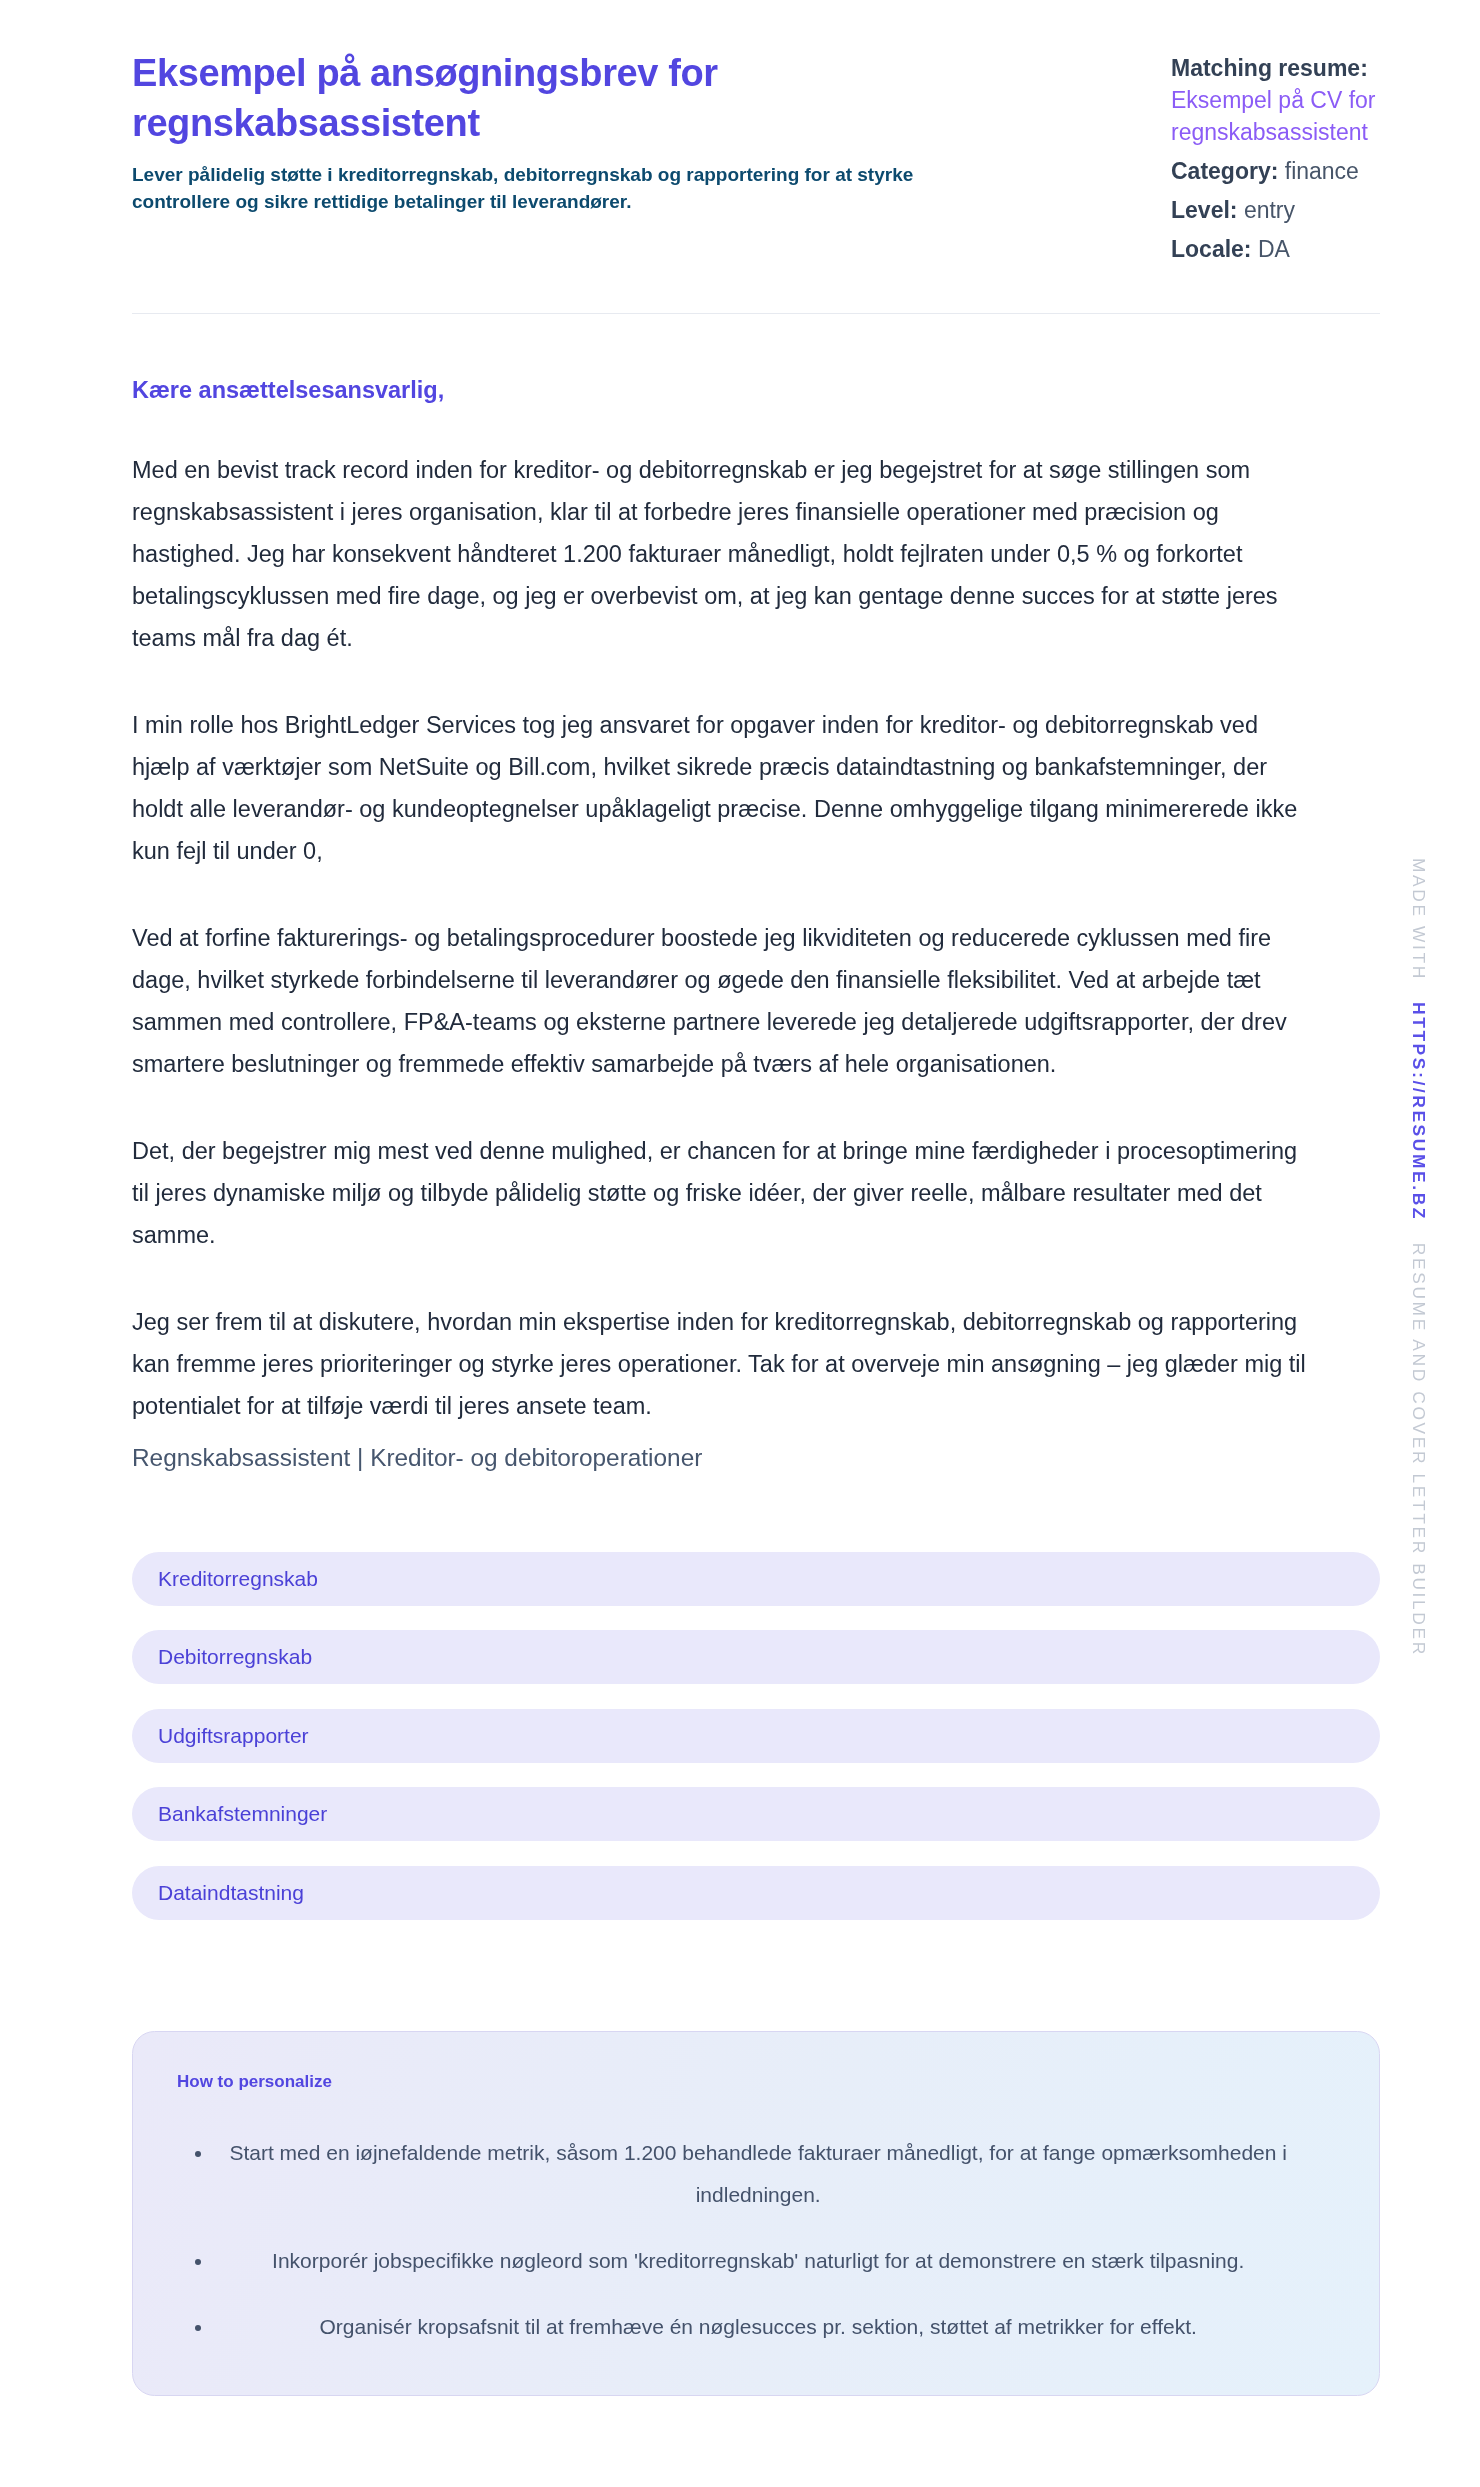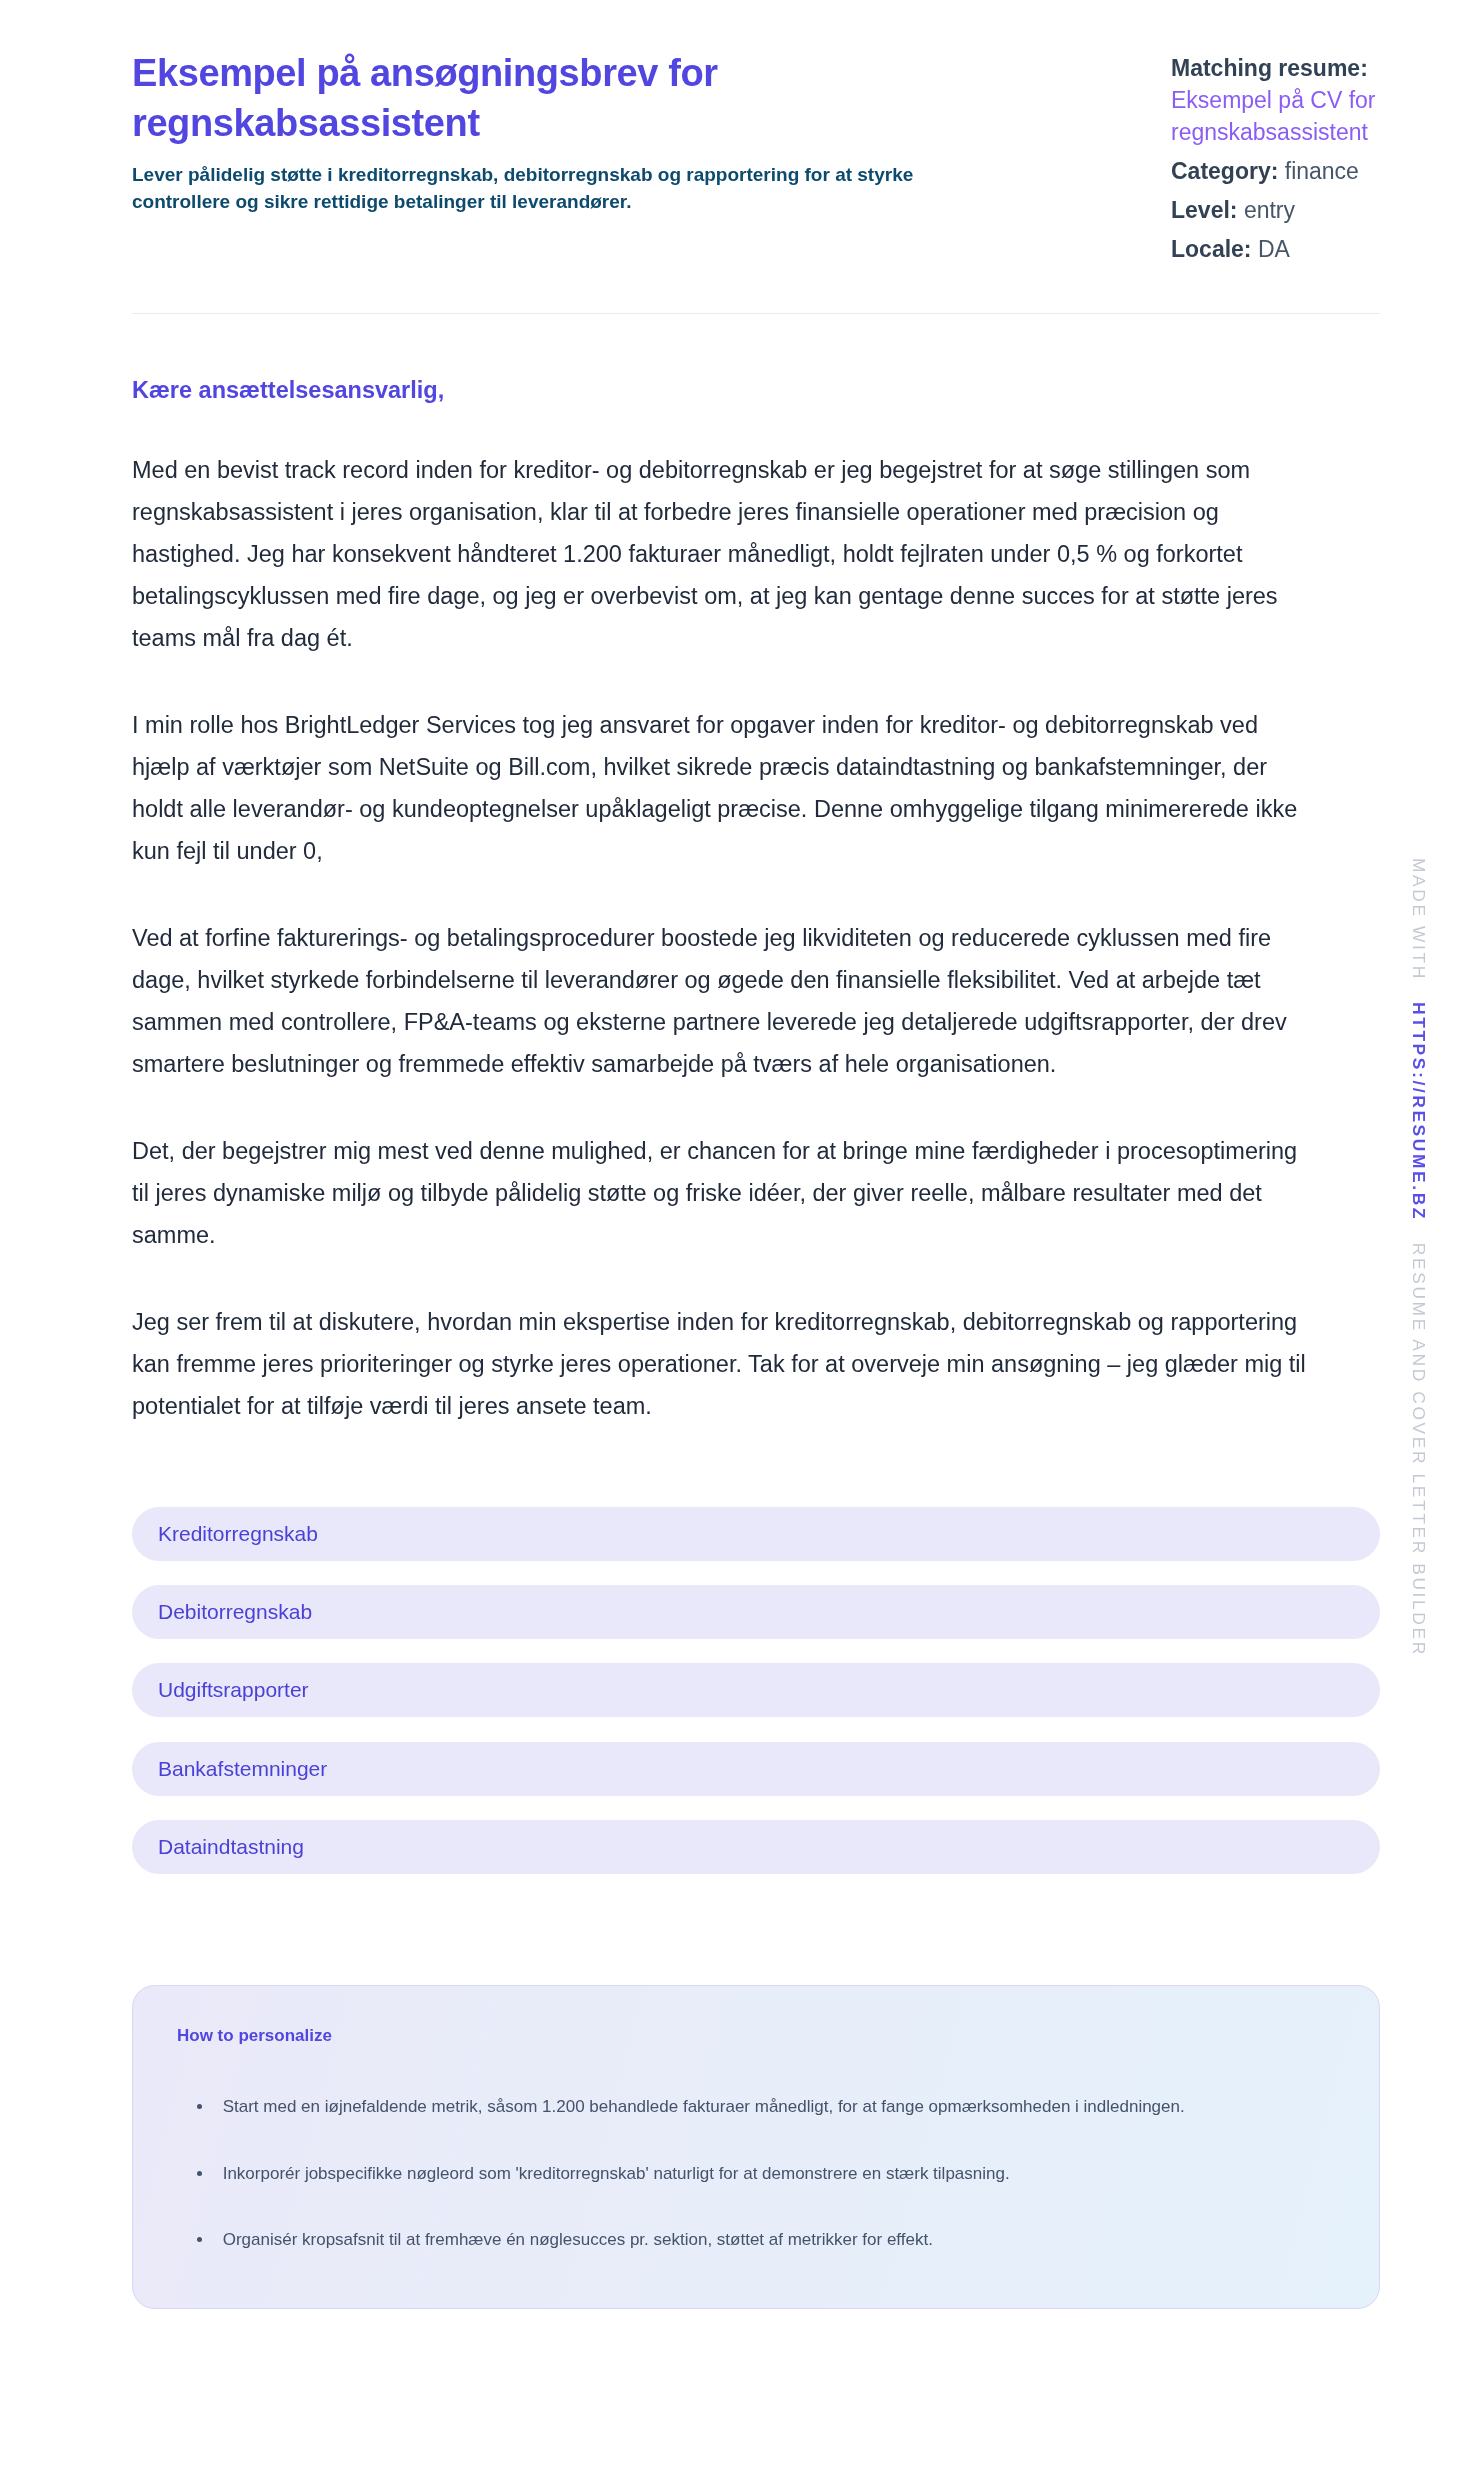--- a/index.html
+++ b/index.html
@@ -102,26 +102,27 @@
     padding: 40px 44px 47px 44px;
   }
   .tips h2 {
     margin: 0 0 40px;
     font-size: 17px;
     font-weight: 700;
     color: #5246e0;
   }
   .tips ul { margin: 0; padding-left: 37px; }
   .tips li {
-    font-size: 17px;
+    font-size: 21px;
     line-height: 42px;
     color: #44526b;
     padding-left: 8.7px;
     margin-bottom: 24.4px;
     max-width: 1071px;
+    text-align: center;
   }
   .tips li:last-child { margin-bottom: 0; }
   
   .watermark {
     position: absolute;
     top: 858px;
     right: 51px;
     writing-mode: vertical-rl;
     white-space: nowrap;
     font-size: 17.4px;
@@ -166,20 +167,21 @@
 
   <hr class="divider">
 
   <section class="letter">
     <p class="greeting">Kære ansættelsesansvarlig,</p>
     <p class="para">Med en bevist track record inden for kreditor- og debitorregnskab er jeg begejstret for at søge stillingen som regnskabsassistent i jeres organisation, klar til at forbedre jeres finansielle operationer med præcision og hastighed. Jeg har konsekvent håndteret 1.200 fakturaer månedligt, holdt fejlraten under 0,5 % og forkortet betalingscyklussen med fire dage, og jeg er overbevist om, at jeg kan gentage denne succes for at støtte jeres teams mål fra dag ét.</p>
     <p class="para">I min rolle hos BrightLedger Services tog jeg ansvaret for opgaver inden for kreditor- og debitorregnskab ved hjælp af værktøjer som NetSuite og Bill.com, hvilket sikrede præcis dataindtastning og bankafstemninger, der holdt alle leverandør- og kundeoptegnelser upåklageligt præcise. Denne omhyggelige tilgang minimererede ikke kun fejl til under 0,</p>
     <p class="para">Ved at forfine fakturerings- og betalingsprocedurer boostede jeg likviditeten og reducerede cyklussen med fire dage, hvilket styrkede forbindelserne til leverandører og øgede den finansielle fleksibilitet. Ved at arbejde tæt sammen med controllere, FP&amp;A-teams og eksterne partnere leverede jeg detaljerede udgiftsrapporter, der drev smartere beslutninger og fremmede effektiv samarbejde på tværs af hele organisationen.</p>
     <p class="para">Det, der begejstrer mig mest ved denne mulighed, er chancen for at bringe mine færdigheder i procesoptimering til jeres dynamiske miljø og tilbyde pålidelig støtte og friske idéer, der giver reelle, målbare resultater med det samme.</p>
     <p class="para">Jeg ser frem til at diskutere, hvordan min ekspertise inden for kreditorregnskab, debitorregnskab og rapportering kan fremme jeres prioriteringer og styrke jeres operationer. Tak for at overveje min ansøgning – jeg glæder mig til potentialet for at tilføje værdi til jeres ansete team.</p>
+    <p class="sig-role">Regnskabsassistent | Kreditor- og debitoroperationer</p>
   </section>
 
   <div class="tags">
     <span class="tag">Kreditorregnskab</span>
     <span class="tag">Debitorregnskab</span>
     <span class="tag">Udgiftsrapporter</span>
     <span class="tag">Bankafstemninger</span>
     <span class="tag">Dataindtastning</span>
   </div>
 

